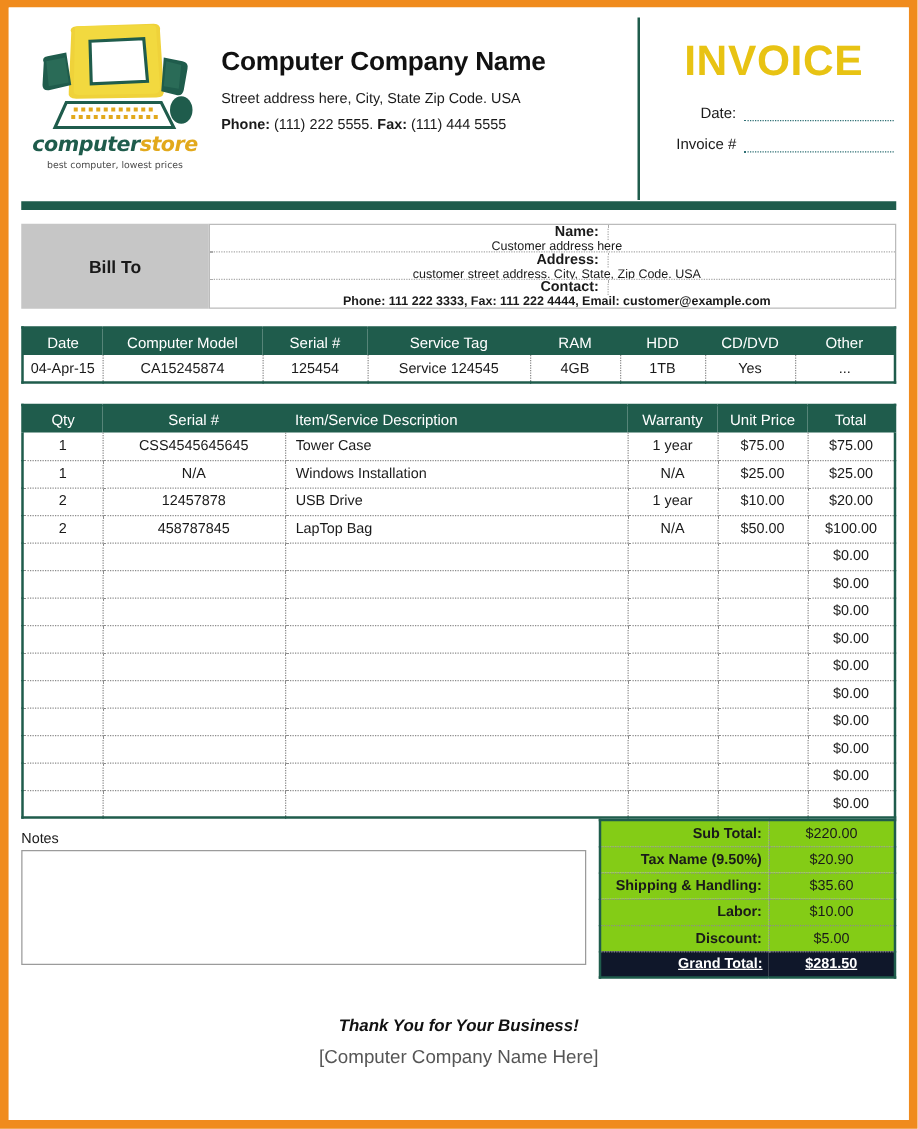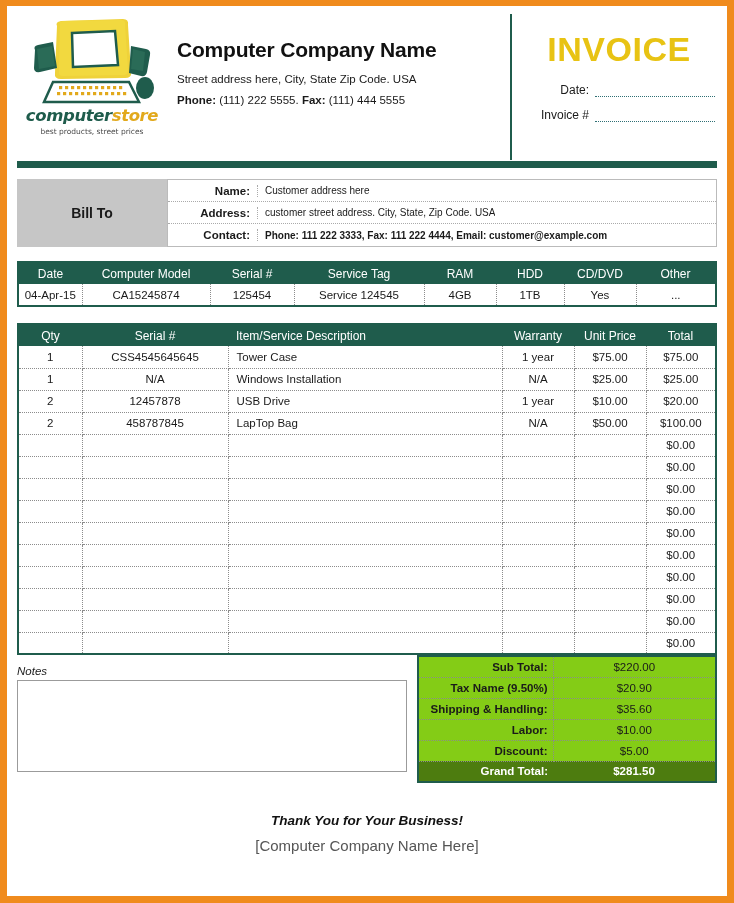--- a/index.html
+++ b/index.html
@@ -149,20 +149,21 @@
   .billto-table {
     flex: 1;
     border: 1px solid #bbb;
     border-left: 1px solid #bbb;
   }
   .billto-row {
     display: flex;
     height: 22px;
     align-items: center;
     border-bottom: 1px dotted #aaa;
+    flex-direction: column;
   }
   .billto-row:last-child { border-bottom: none; }
   .billto-key {
     width: 90px;
     text-align: right;
     padding-right: 7px;
     font-size: 11.5px;
     font-weight: bold;
     color: #1a1a1a;
     border-right: 1px dotted #aaa;
@@ -216,24 +217,23 @@
   .items-wrap { margin-bottom: 0; }
   table.items td.left { text-align: left; padding-left: 8px; }
 
   
   .bottom {
     display: flex;
     margin: 0 4px;
     align-items: flex-start;
   }
   .notes-area {
-    width: 400px;
+    width: 462px;
     padding-top: 10px;
     padding-right: 10px;
-    font-style: italic;
   }
   .notes-label {
     font-size: 11.5px;
     color: #1a1a1a;
     margin-bottom: 3px;
   }
   .notes-box {
     height: 92px;
     border: 1px solid #9b9b9b;
     background: #fff;
@@ -257,24 +257,25 @@
     font-weight: bold;
     color: #1a1a1a;
     border-right: 1px dotted #8c8c8c;
     width: 135px;
   }
   .tot-val {
     text-align: center;
     color: #1a1a1a;
   }
   .totals tr.grand td {
-    background: #4d7c0f;
+    background: #0f172a;
     color: #ffffff;
     font-weight: bold;
     border-right: none;
+    text-decoration: underline;
   }
   .totals tr.grand .tot-label { color: #ffffff; }
   .totals tr.grand .tot-val { color: #ffffff; font-weight: bold; }
 
   
   .footer {
     text-align: center;
     margin-top: 30px;
   }
   .thanks {
@@ -335,21 +336,21 @@
                 <rect x="60" y="76" width="3.2" height="3.2"></rect>
             <rect x="66" y="76" width="3.2" height="3.2"></rect>
                 <rect x="72" y="76" width="3.2" height="3.2"></rect>
             <rect x="78" y="76" width="3.2" height="3.2"></rect>
                 <rect x="84" y="76" width="3.2" height="3.2"></rect>
             <rect x="90" y="76" width="3.2" height="3.2"></rect>
                 <rect x="96" y="76" width="3.2" height="3.2"></rect>
           </g>
         </svg>
         <div class="logo-word"><span class="w1">computer</span><span class="w2">store</span></div>
-        <div class="logo-tag">best products, street prices</div>
+        <div class="logo-tag">best computer, lowest prices</div>
       </div>
 
       <div class="company-block">
         <div class="company-name">Computer Company Name</div>
         <div class="company-line">Street address here, City, State Zip Code. USA</div>
         <div class="company-line"><b>Phone:</b> <span>(111) 222 5555.</span> <b>Fax:</b> <span>(111) 444 5555</span></div>
       </div>
     </div>
 
     <div class="hdr-divider"></div>

